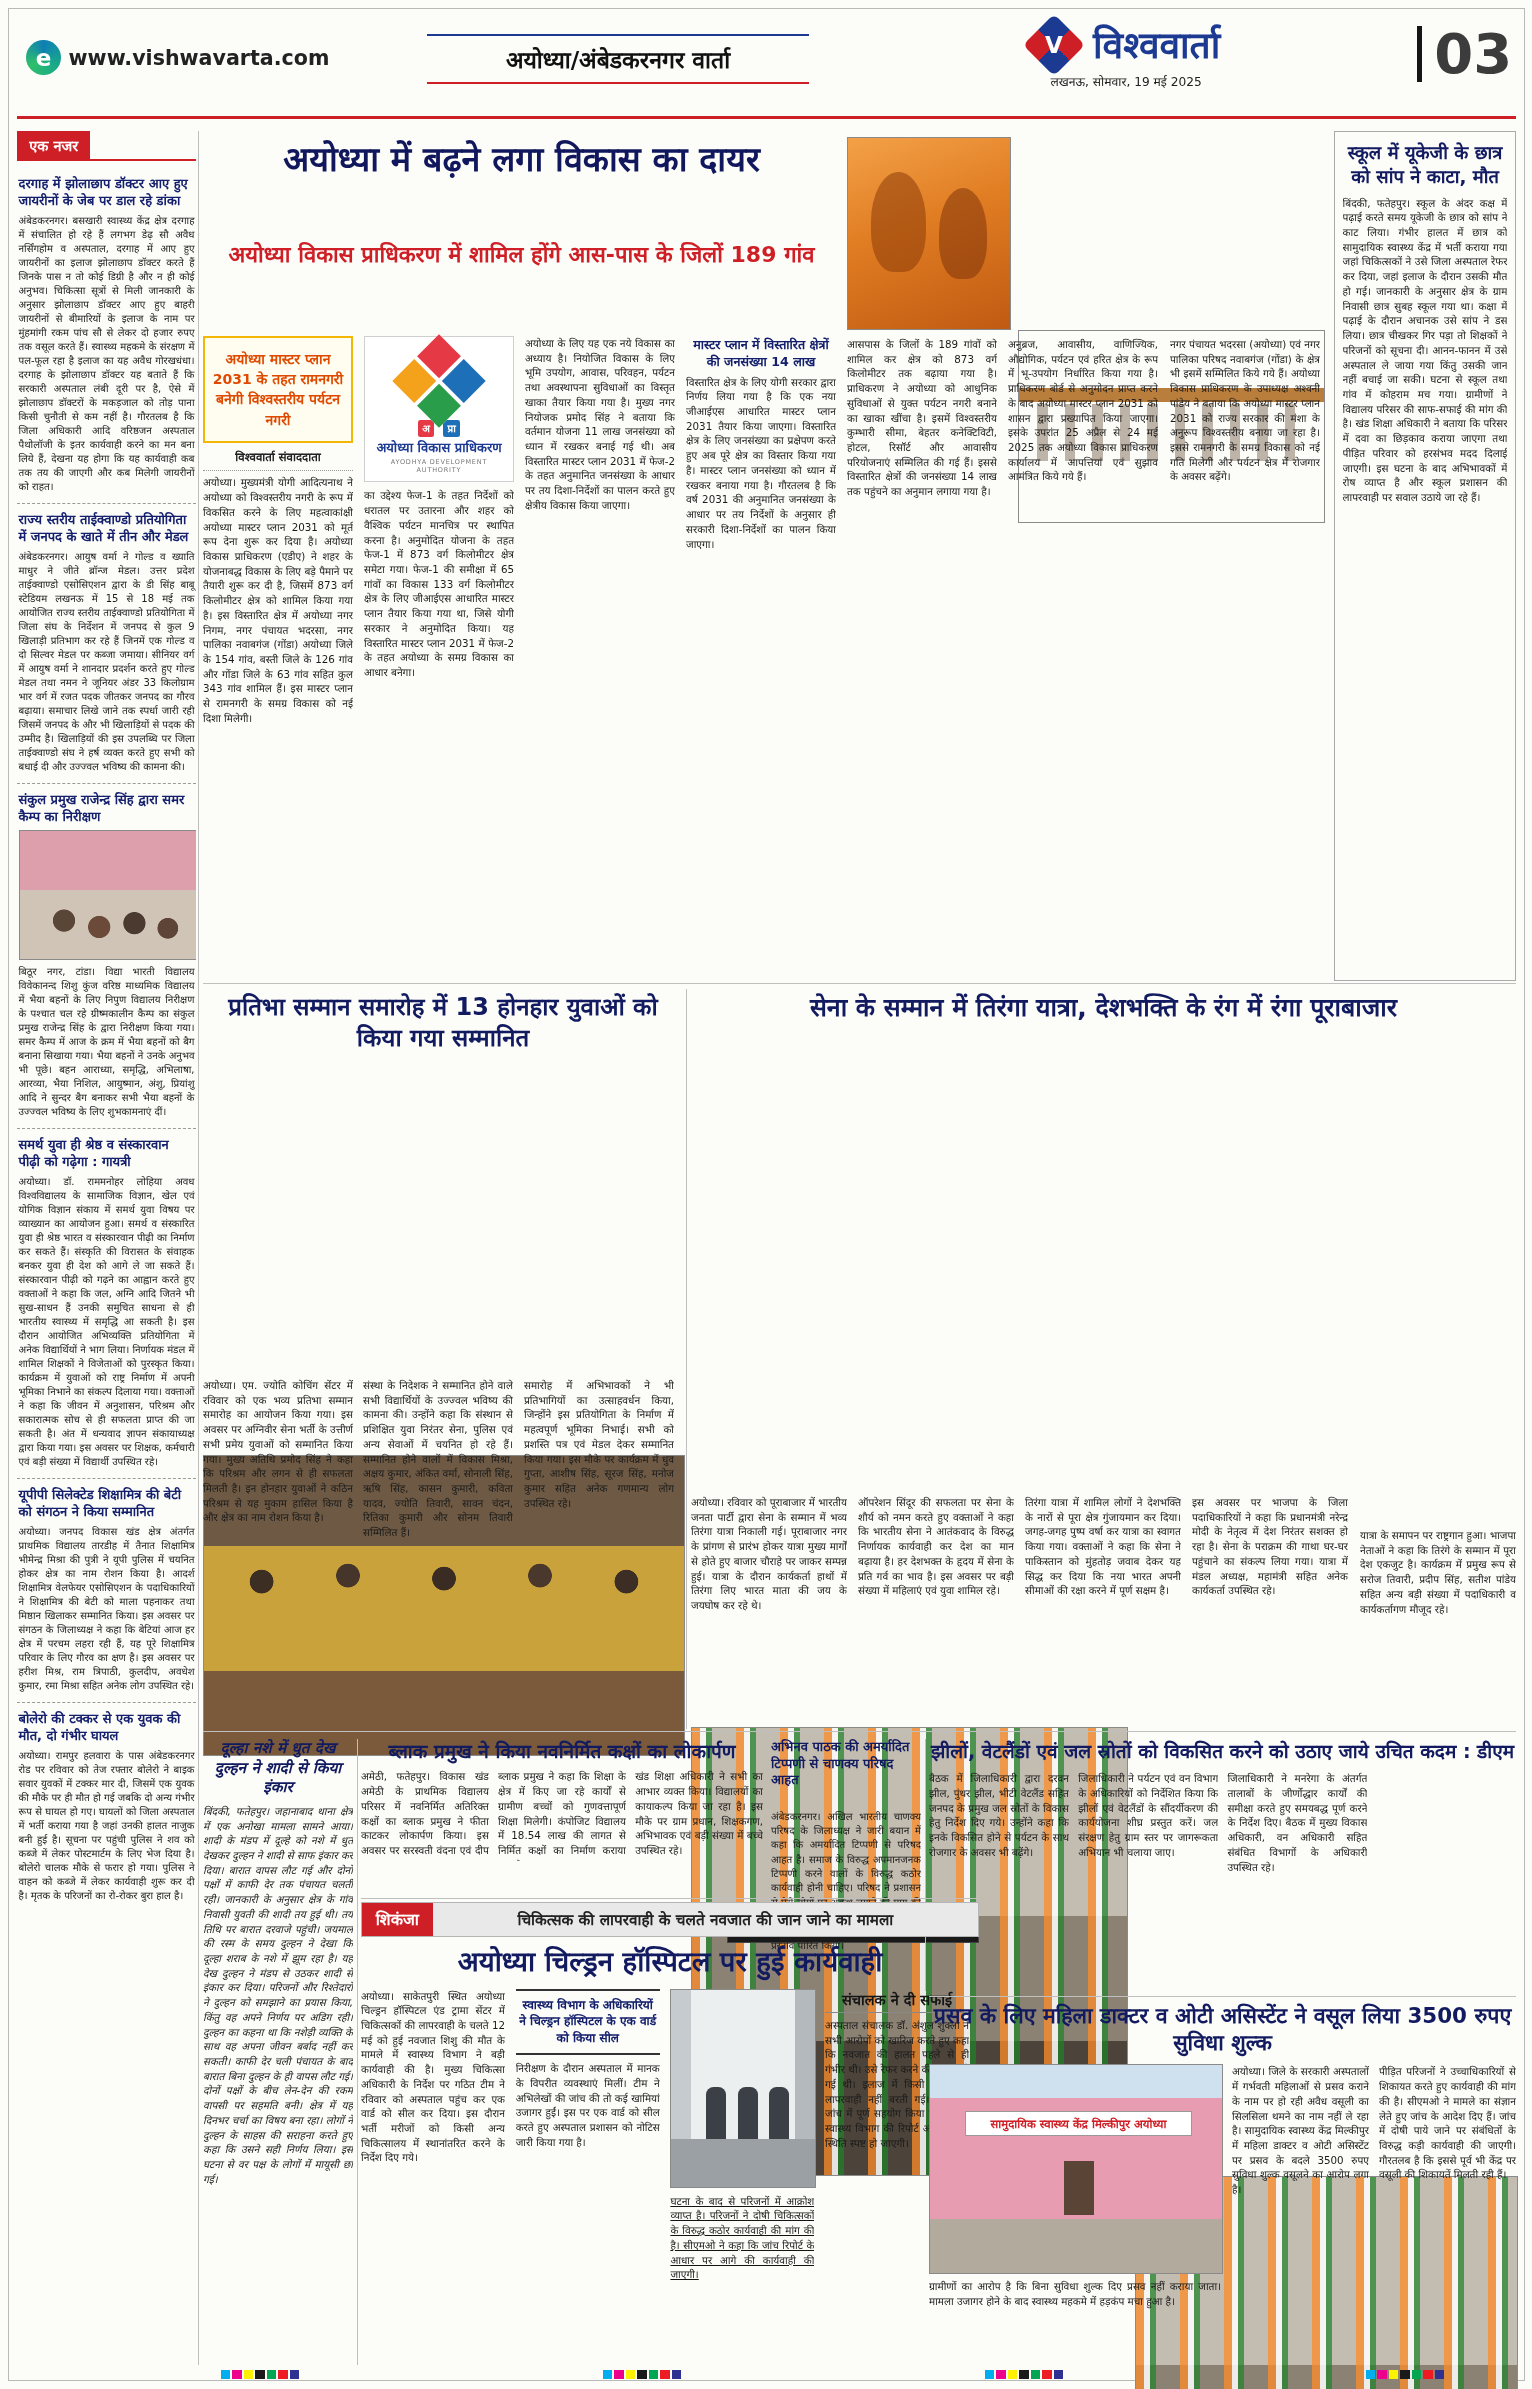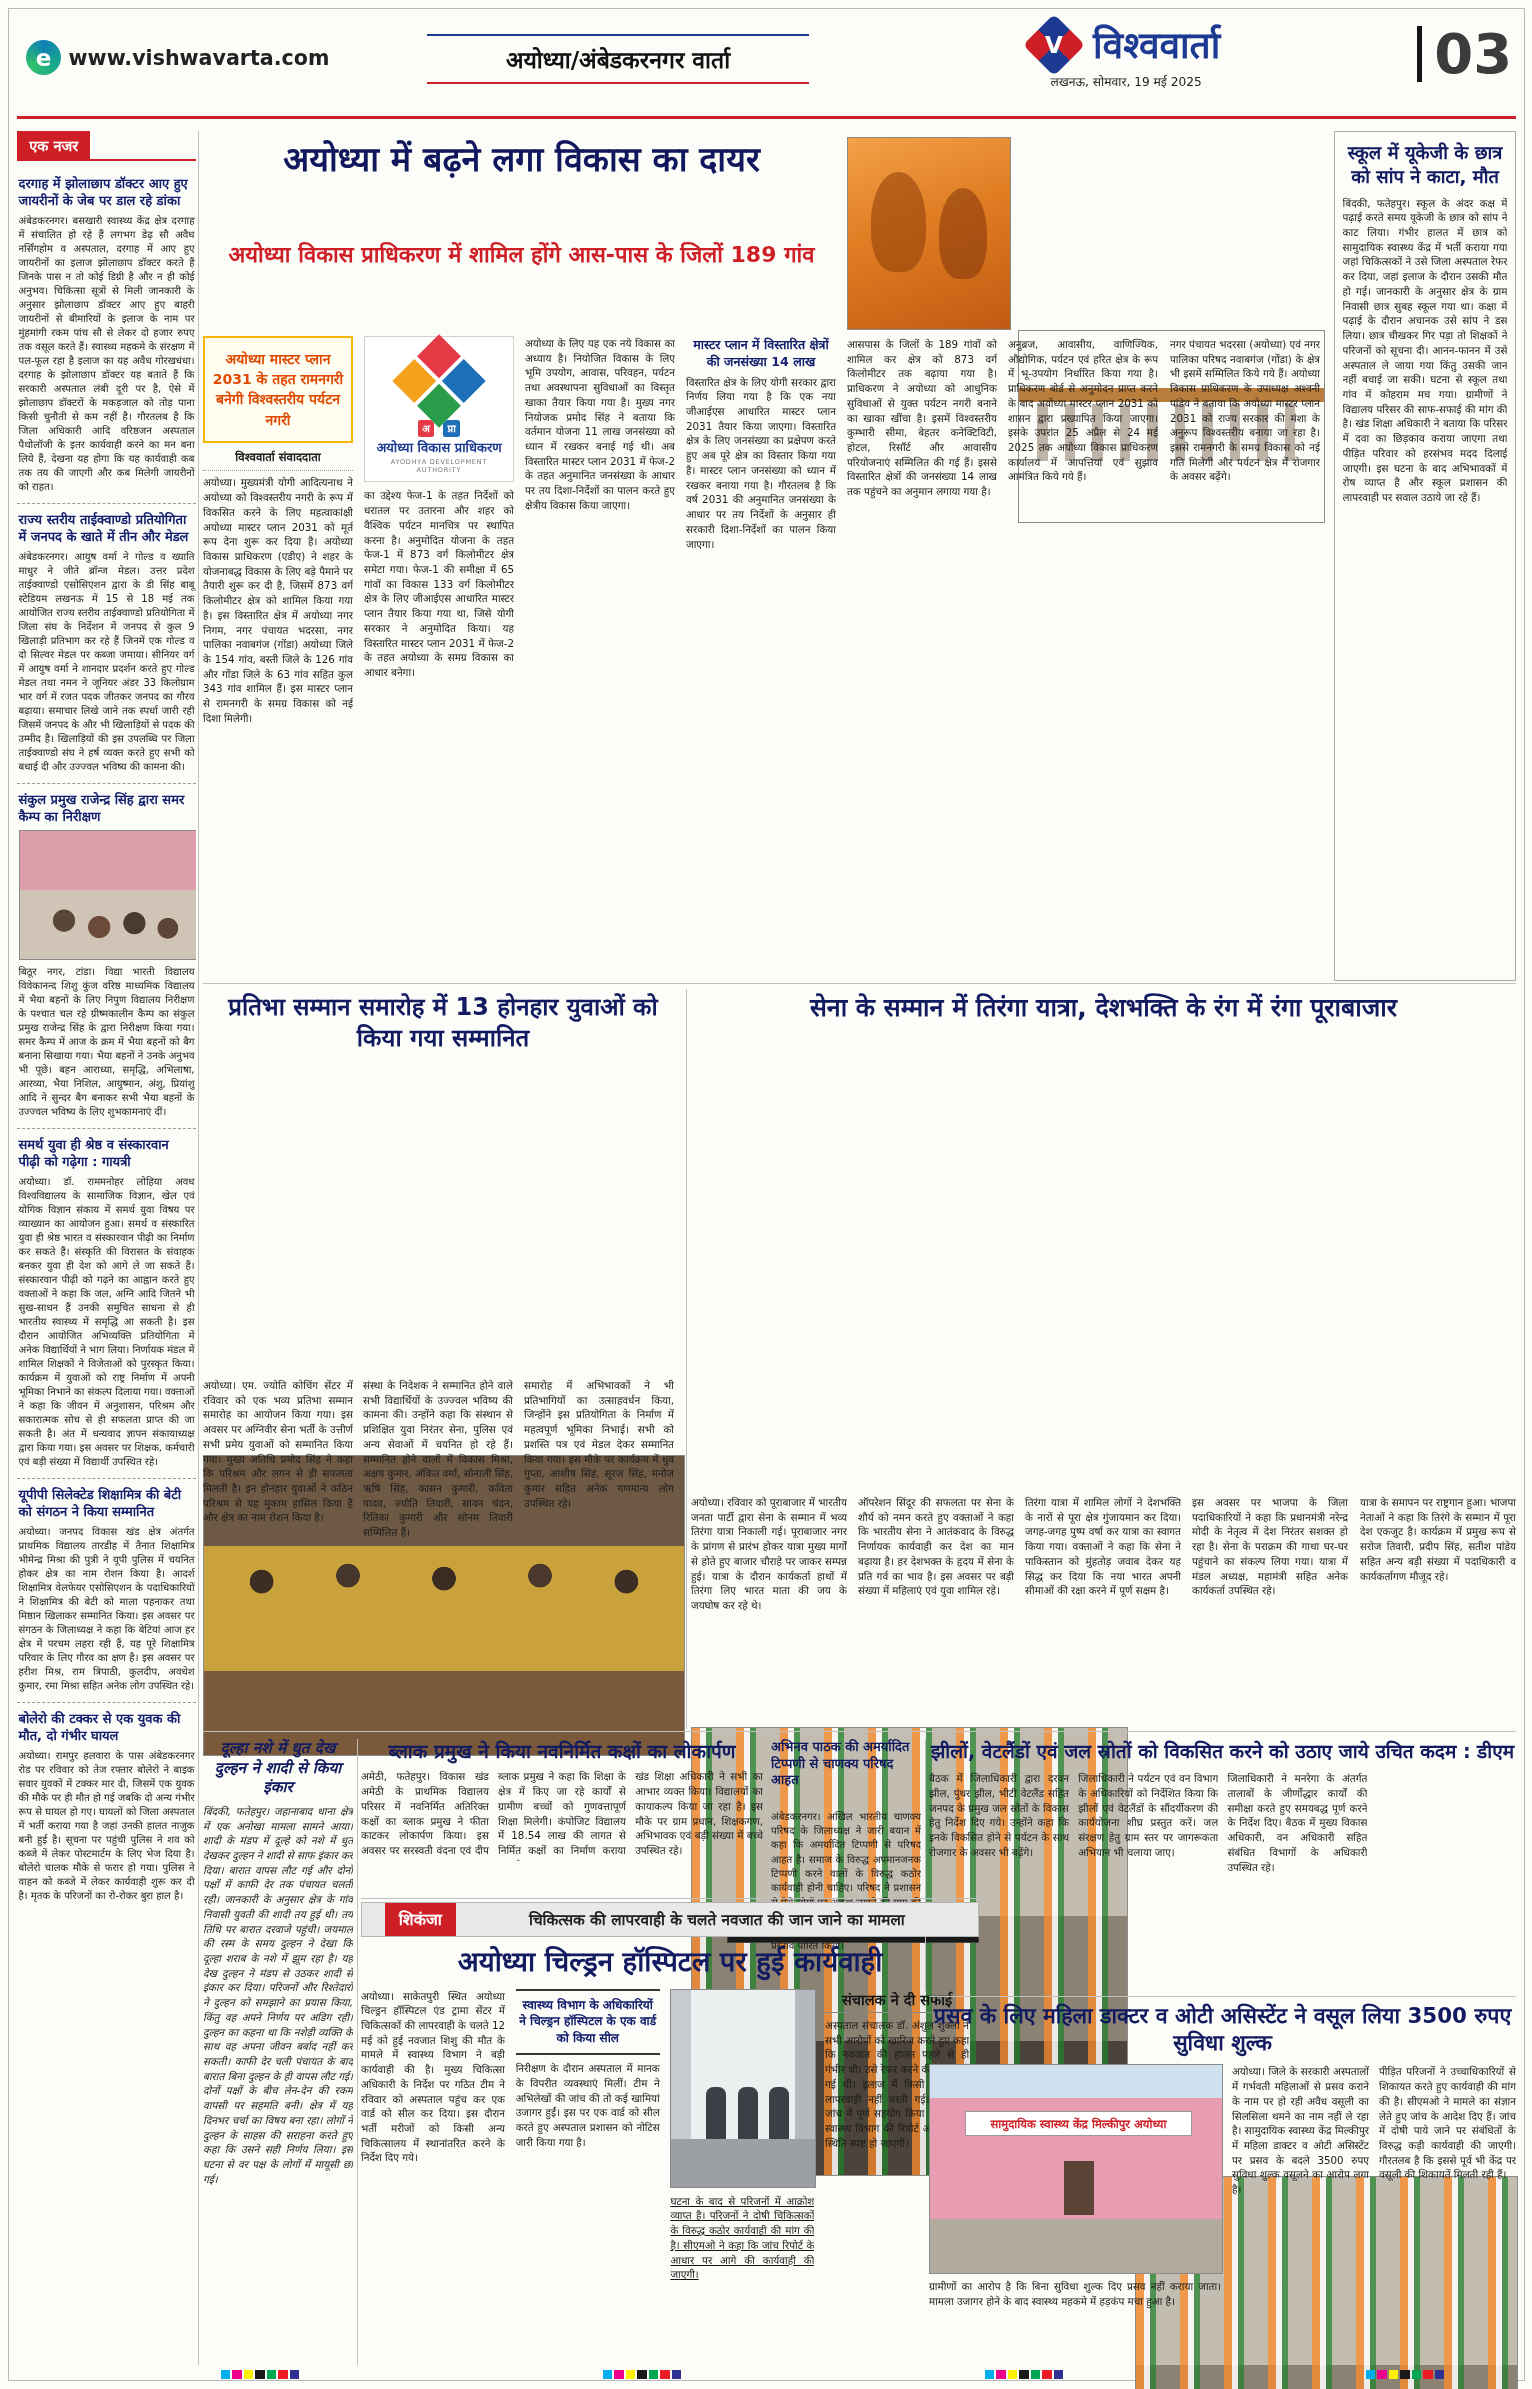--- a/index.html
+++ b/index.html
@@ -81,21 +81,21 @@
   .banner{position:absolute;left:8%;top:40%;width:56%;background:#191919;color:#fff;font-weight:bold;
      font-size:16px;letter-spacing:2.3px;text-align:center;padding:7.6px 3.1px;border:1.5px solid #444;}
   .hospital-photo{background:linear-gradient(90deg,#c6cbd0 0 14%,#ecefef 14% 86%,#b4b9bd 86% 100%);}
   .hospital-photo .floor{position:absolute;left:0;bottom:0;width:100%;height:24%;background:#9aa0a4;}
   .hospital-photo .fig{position:absolute;bottom:22%;width:20px;height:56px;border-radius:7.6px 7.6px 3.1px 3.1px;background:#3a4046;}
   .phc-photo{background:linear-gradient(#cfe0ee 0 16%,#e79cb2 16% 74%,#b2ab9d 74% 100%);}
   .phc-sign{position:absolute;left:12%;top:22%;width:76%;background:#fff;border:0.8px solid #999;color:#cf1f26;
      font-weight:bold;font-size:11.5px;text-align:center;padding:3.8px 1.5px;}
   .phc-door{position:absolute;left:46%;top:46%;width:10%;height:26%;background:#5a4436;}
 
-  .strip{background:#e9e9e9;border:0.8px solid #b5b5b5;display:flex;align-items:center;padding-left:23px;}
+  .strip{background:#e9e9e9;border:0.8px solid #b5b5b5;display:flex;align-items:center;}
   .badge{background:#cf1f26;color:#fff;font-weight:bold;font-size:16px;padding:5.3px 13.7px;}
   .strip-head{font-size:15.3px;font-weight:bold;color:#222;flex:1;text-align:center;}
   .side-box{border-top:2.3px solid #333;border-bottom:2.3px solid #333;padding:6.1px 1.5px;margin-bottom:6.1px;
      font-weight:bold;font-size:12px;color:#14206d;line-height:1.4;text-align:center;}
   .subhead2{font-weight:bold;font-size:14.5px;color:#151515;text-align:center;border-bottom:0.8px solid #888;padding-bottom:3.8px;margin-bottom:4.6px;}
 
   .marks span{display:inline-block;width:9.2px;height:9.2px;margin-right:2.3px;}
 </style>
 </head>
 <body>
@@ -230,21 +230,21 @@
   <div class="abs sec-head" style="left:691px;top:992px;width:825px;font-size:25px;">सेना के सम्मान में तिरंगा यात्रा, देशभक्ति के रंग में रंगा पूराबाजार</div>
   <div class="abs photo tiranga" style="left:691px;top:1040px;width:435px;height:447px;">
     <span class="banner">OPERATION SINDOOR</span>
   </div>
   <div class="abs photo tiranga" style="left:1135px;top:1040px;width:381px;height:447px;"></div>
 
   <div class="abs jtext" style="left:691px;top:1495px;width:156px;height:233px;">अयोध्या। रविवार को पूराबाजार में भारतीय जनता पार्टी द्वारा सेना के सम्मान में भव्य तिरंगा यात्रा निकाली गई। पूराबाजार नगर के प्रांगण से प्रारंभ होकर यात्रा मुख्य मार्गों से होते हुए बाजार चौराहे पर जाकर सम्पन्न हुई। यात्रा के दौरान कार्यकर्ता हाथों में तिरंगा लिए भारत माता की जय के जयघोष कर रहे थे।</div>
   <div class="abs jtext" style="left:858px;top:1495px;width:156px;height:233px;">ऑपरेशन सिंदूर की सफलता पर सेना के शौर्य को नमन करते हुए वक्ताओं ने कहा कि भारतीय सेना ने आतंकवाद के विरुद्ध निर्णायक कार्यवाही कर देश का मान बढ़ाया है। हर देशभक्त के हृदय में सेना के प्रति गर्व का भाव है। इस अवसर पर बड़ी संख्या में महिलाएं एवं युवा शामिल रहे।</div>
   <div class="abs jtext" style="left:1025px;top:1495px;width:156px;height:233px;">तिरंगा यात्रा में शामिल लोगों ने देशभक्ति के नारों से पूरा क्षेत्र गुंजायमान कर दिया। जगह-जगह पुष्प वर्षा कर यात्रा का स्वागत किया गया। वक्ताओं ने कहा कि सेना ने पाकिस्तान को मुंहतोड़ जवाब देकर यह सिद्ध कर दिया कि नया भारत अपनी सीमाओं की रक्षा करने में पूर्ण सक्षम है।</div>
   <div class="abs jtext" style="left:1192px;top:1495px;width:156px;height:233px;">इस अवसर पर भाजपा के जिला पदाधिकारियों ने कहा कि प्रधानमंत्री नरेन्द्र मोदी के नेतृत्व में देश निरंतर सशक्त हो रहा है। सेना के पराक्रम की गाथा घर-घर पहुंचाने का संकल्प लिया गया। यात्रा में मंडल अध्यक्ष, महामंत्री सहित अनेक कार्यकर्ता उपस्थित रहे।</div>
-  <div class="abs jtext" style="left:1360px;top:1495px;width:156px;height:233px;">यात्रा के समापन पर राष्ट्रगान हुआ। भाजपा नेताओं ने कहा कि तिरंगे के सम्मान में पूरा देश एकजुट है। कार्यक्रम में प्रमुख रूप से सरोज तिवारी, प्रदीप सिंह, सतीश पांडेय सहित अन्य बड़ी संख्या में पदाधिकारी व कार्यकर्तागण मौजूद रहे।</div>
+  <div class="abs jtext" style="left:1360px;top:1528px;width:156px;height:233px;">यात्रा के समापन पर राष्ट्रगान हुआ। भाजपा नेताओं ने कहा कि तिरंगे के सम्मान में पूरा देश एकजुट है। कार्यक्रम में प्रमुख रूप से सरोज तिवारी, प्रदीप सिंह, सतीश पांडेय सहित अन्य बड़ी संख्या में पदाधिकारी व कार्यकर्तागण मौजूद रहे।</div>
 
   <div class="abs rule-h" style="left:203px;top:1731px;width:1313px;"></div>
 
   <div class="abs" style="left:203px;top:1739px;width:150px;height:626px;overflow:hidden;font-style:italic;">
     <div class="sec-head" style="font-size:15.3px;margin-bottom:6.1px;">दूल्हा नशे में धुत देख दुल्हन ने शादी से किया इंकार</div>
     <div class="jtext">बिंदकी, फतेहपुर। जहानाबाद थाना क्षेत्र में एक अनोखा मामला सामने आया। शादी के मंडप में दूल्हे को नशे में धुत देखकर दुल्हन ने शादी से साफ इंकार कर दिया। बारात वापस लौट गई और दोनों पक्षों में काफी देर तक पंचायत चलती रही। जानकारी के अनुसार क्षेत्र के गांव निवासी युवती की शादी तय हुई थी। तय तिथि पर बारात दरवाजे पहुंची। जयमाल की रस्म के समय दुल्हन ने देखा कि दूल्हा शराब के नशे में झूम रहा है। यह देख दुल्हन ने मंडप से उठकर शादी से इंकार कर दिया। परिजनों और रिश्तेदारों ने दुल्हन को समझाने का प्रयास किया, किंतु वह अपने निर्णय पर अडिग रही। दुल्हन का कहना था कि नशेड़ी व्यक्ति के साथ वह अपना जीवन बर्बाद नहीं कर सकती। काफी देर चली पंचायत के बाद बारात बिना दुल्हन के ही वापस लौट गई। दोनों पक्षों के बीच लेन-देन की रकम वापसी पर सहमति बनी। क्षेत्र में यह दिनभर चर्चा का विषय बना रहा। लोगों ने दुल्हन के साहस की सराहना करते हुए कहा कि उसने सही निर्णय लिया। इस घटना से वर पक्ष के लोगों में मायूसी छा गई।</div>
   </div>
 
   <div class="abs rule-v" style="left:357px;top:1739px;height:626px;"></div>
 

